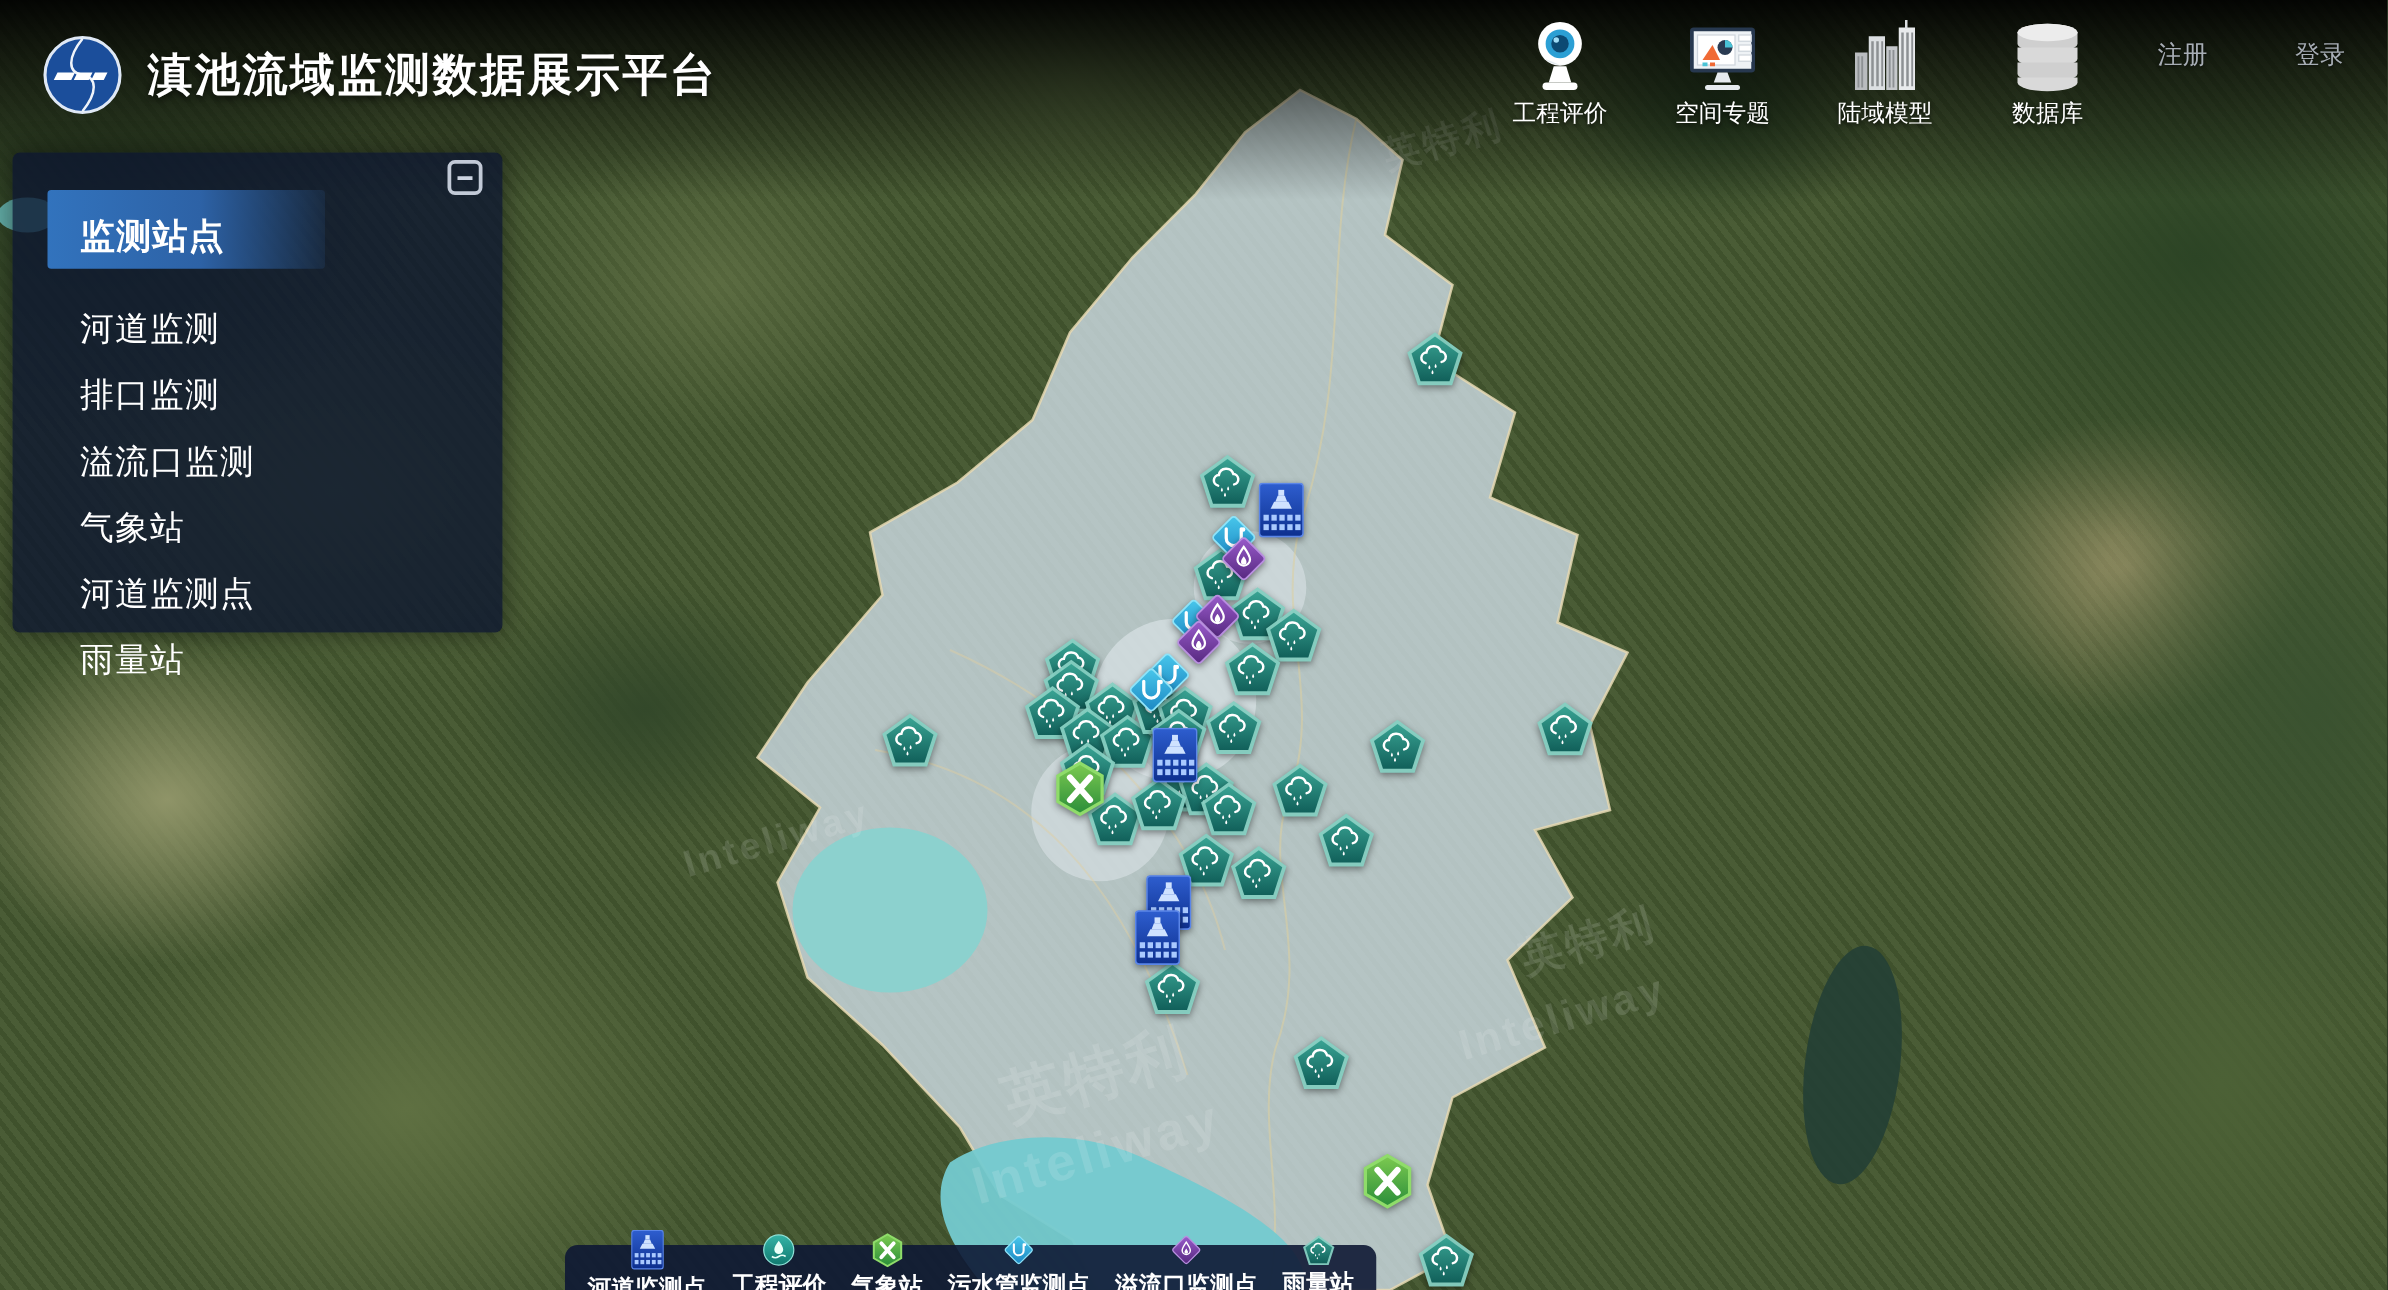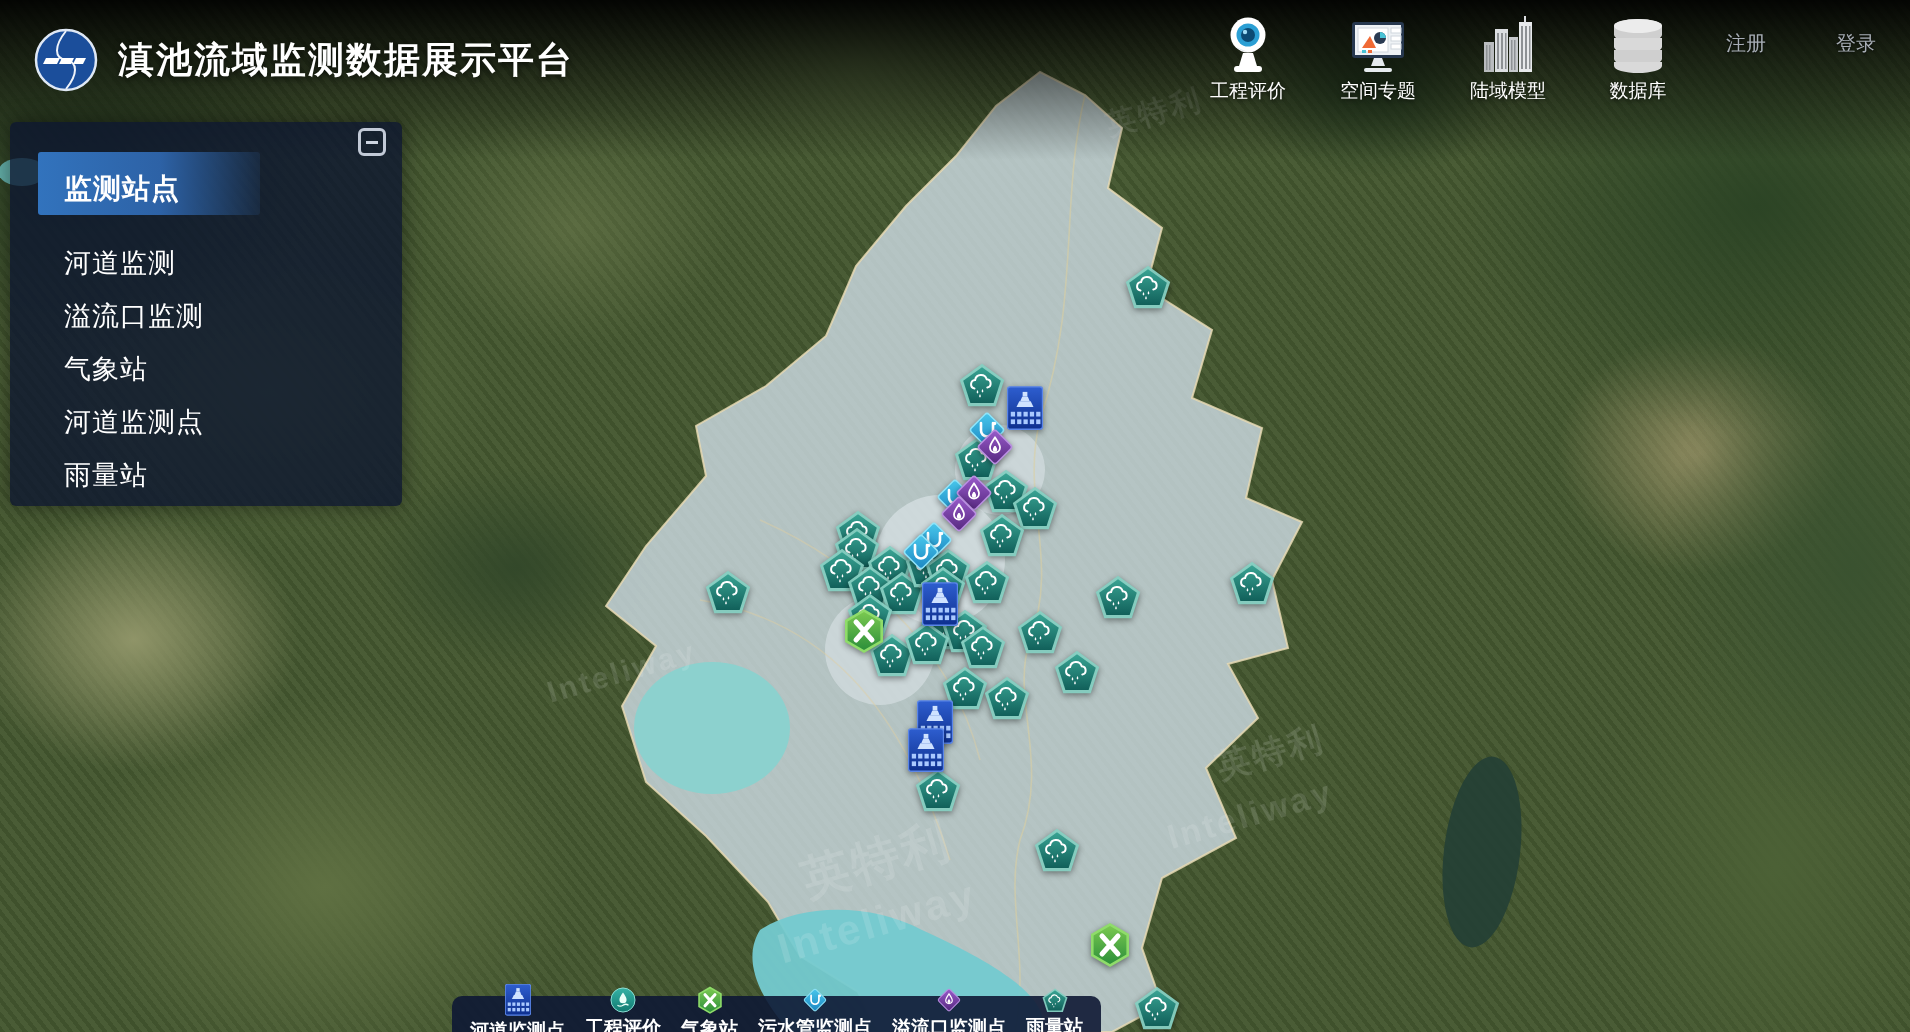--- a/index.html
+++ b/index.html
@@ -706,20 +706,21 @@
   </header>
 
   <aside class="panel">
     <button class="panel-min">
       <span class="minus"></span>
     </button>
     <div class="panel-title">监测站点</div>
     <ul id="side-list">
   <li class="side-item">河道监测</li>
 
+  <li class="side-item">排口监测</li>
 
   <li class="side-item">溢流口监测</li>
 
   <li class="side-item">气象站</li>
 
   <li class="side-item">河道监测点</li>
 
   <li class="side-item">雨量站</li>
 </ul>
   </aside>

